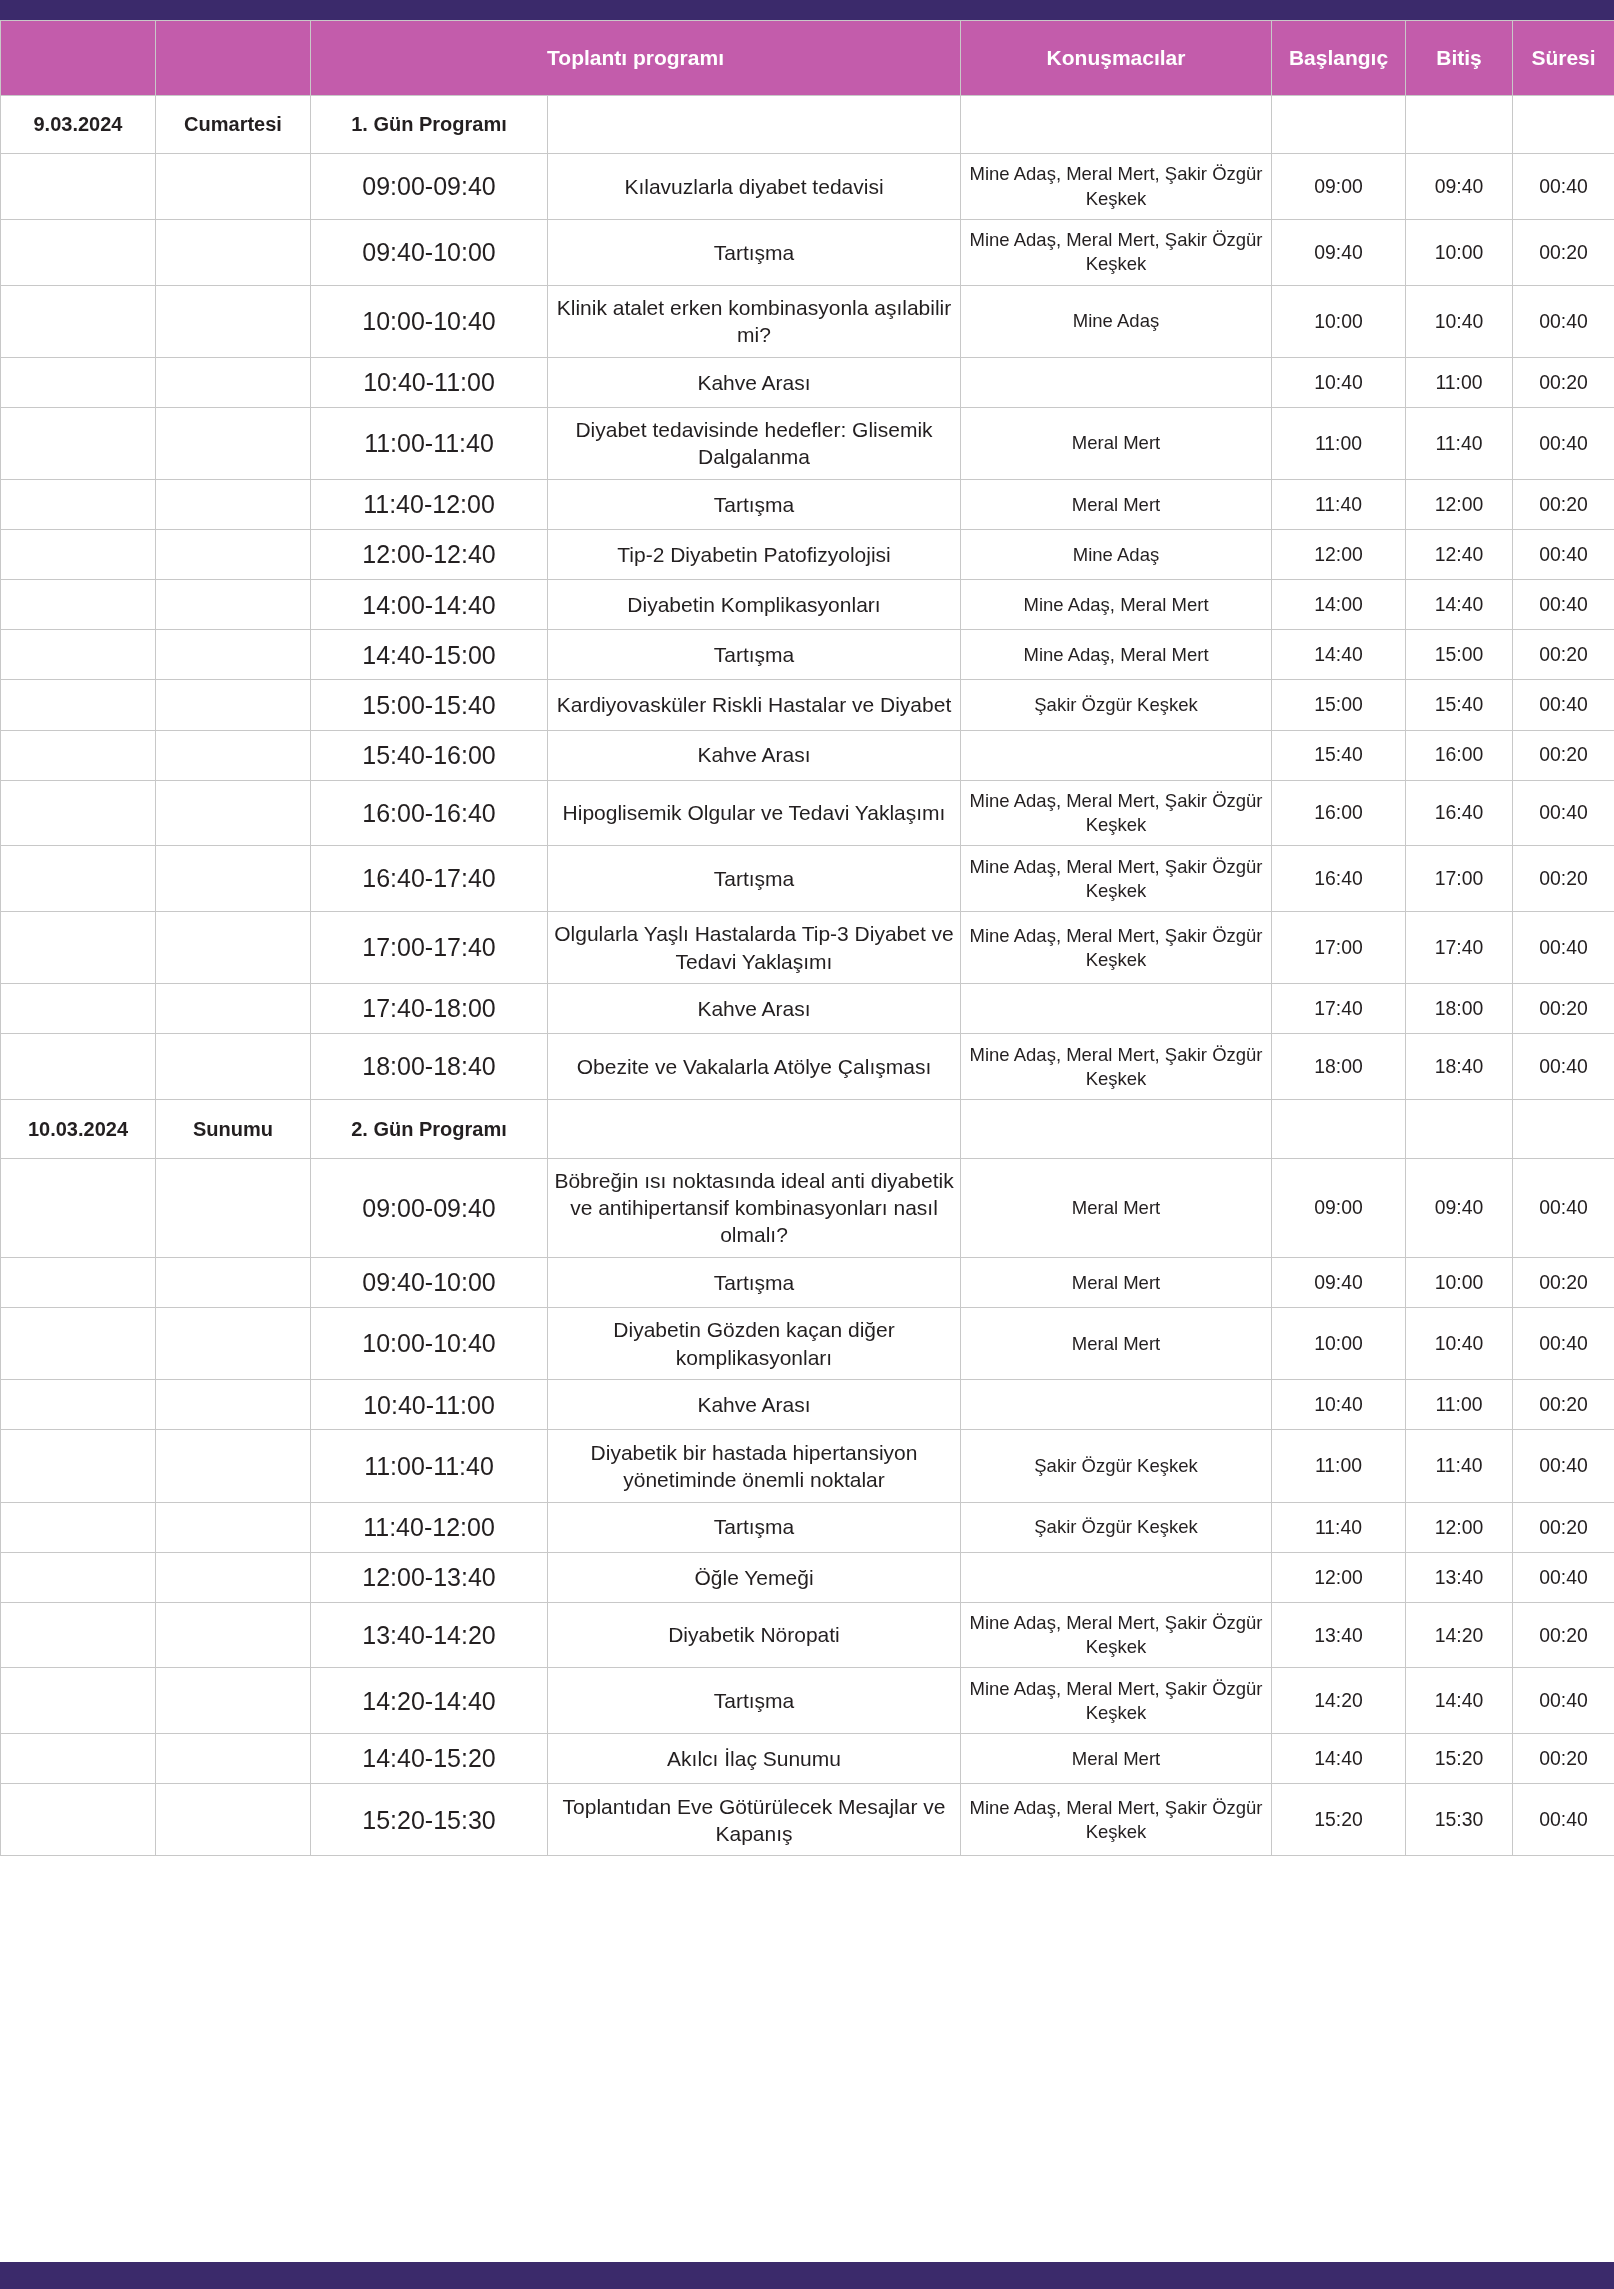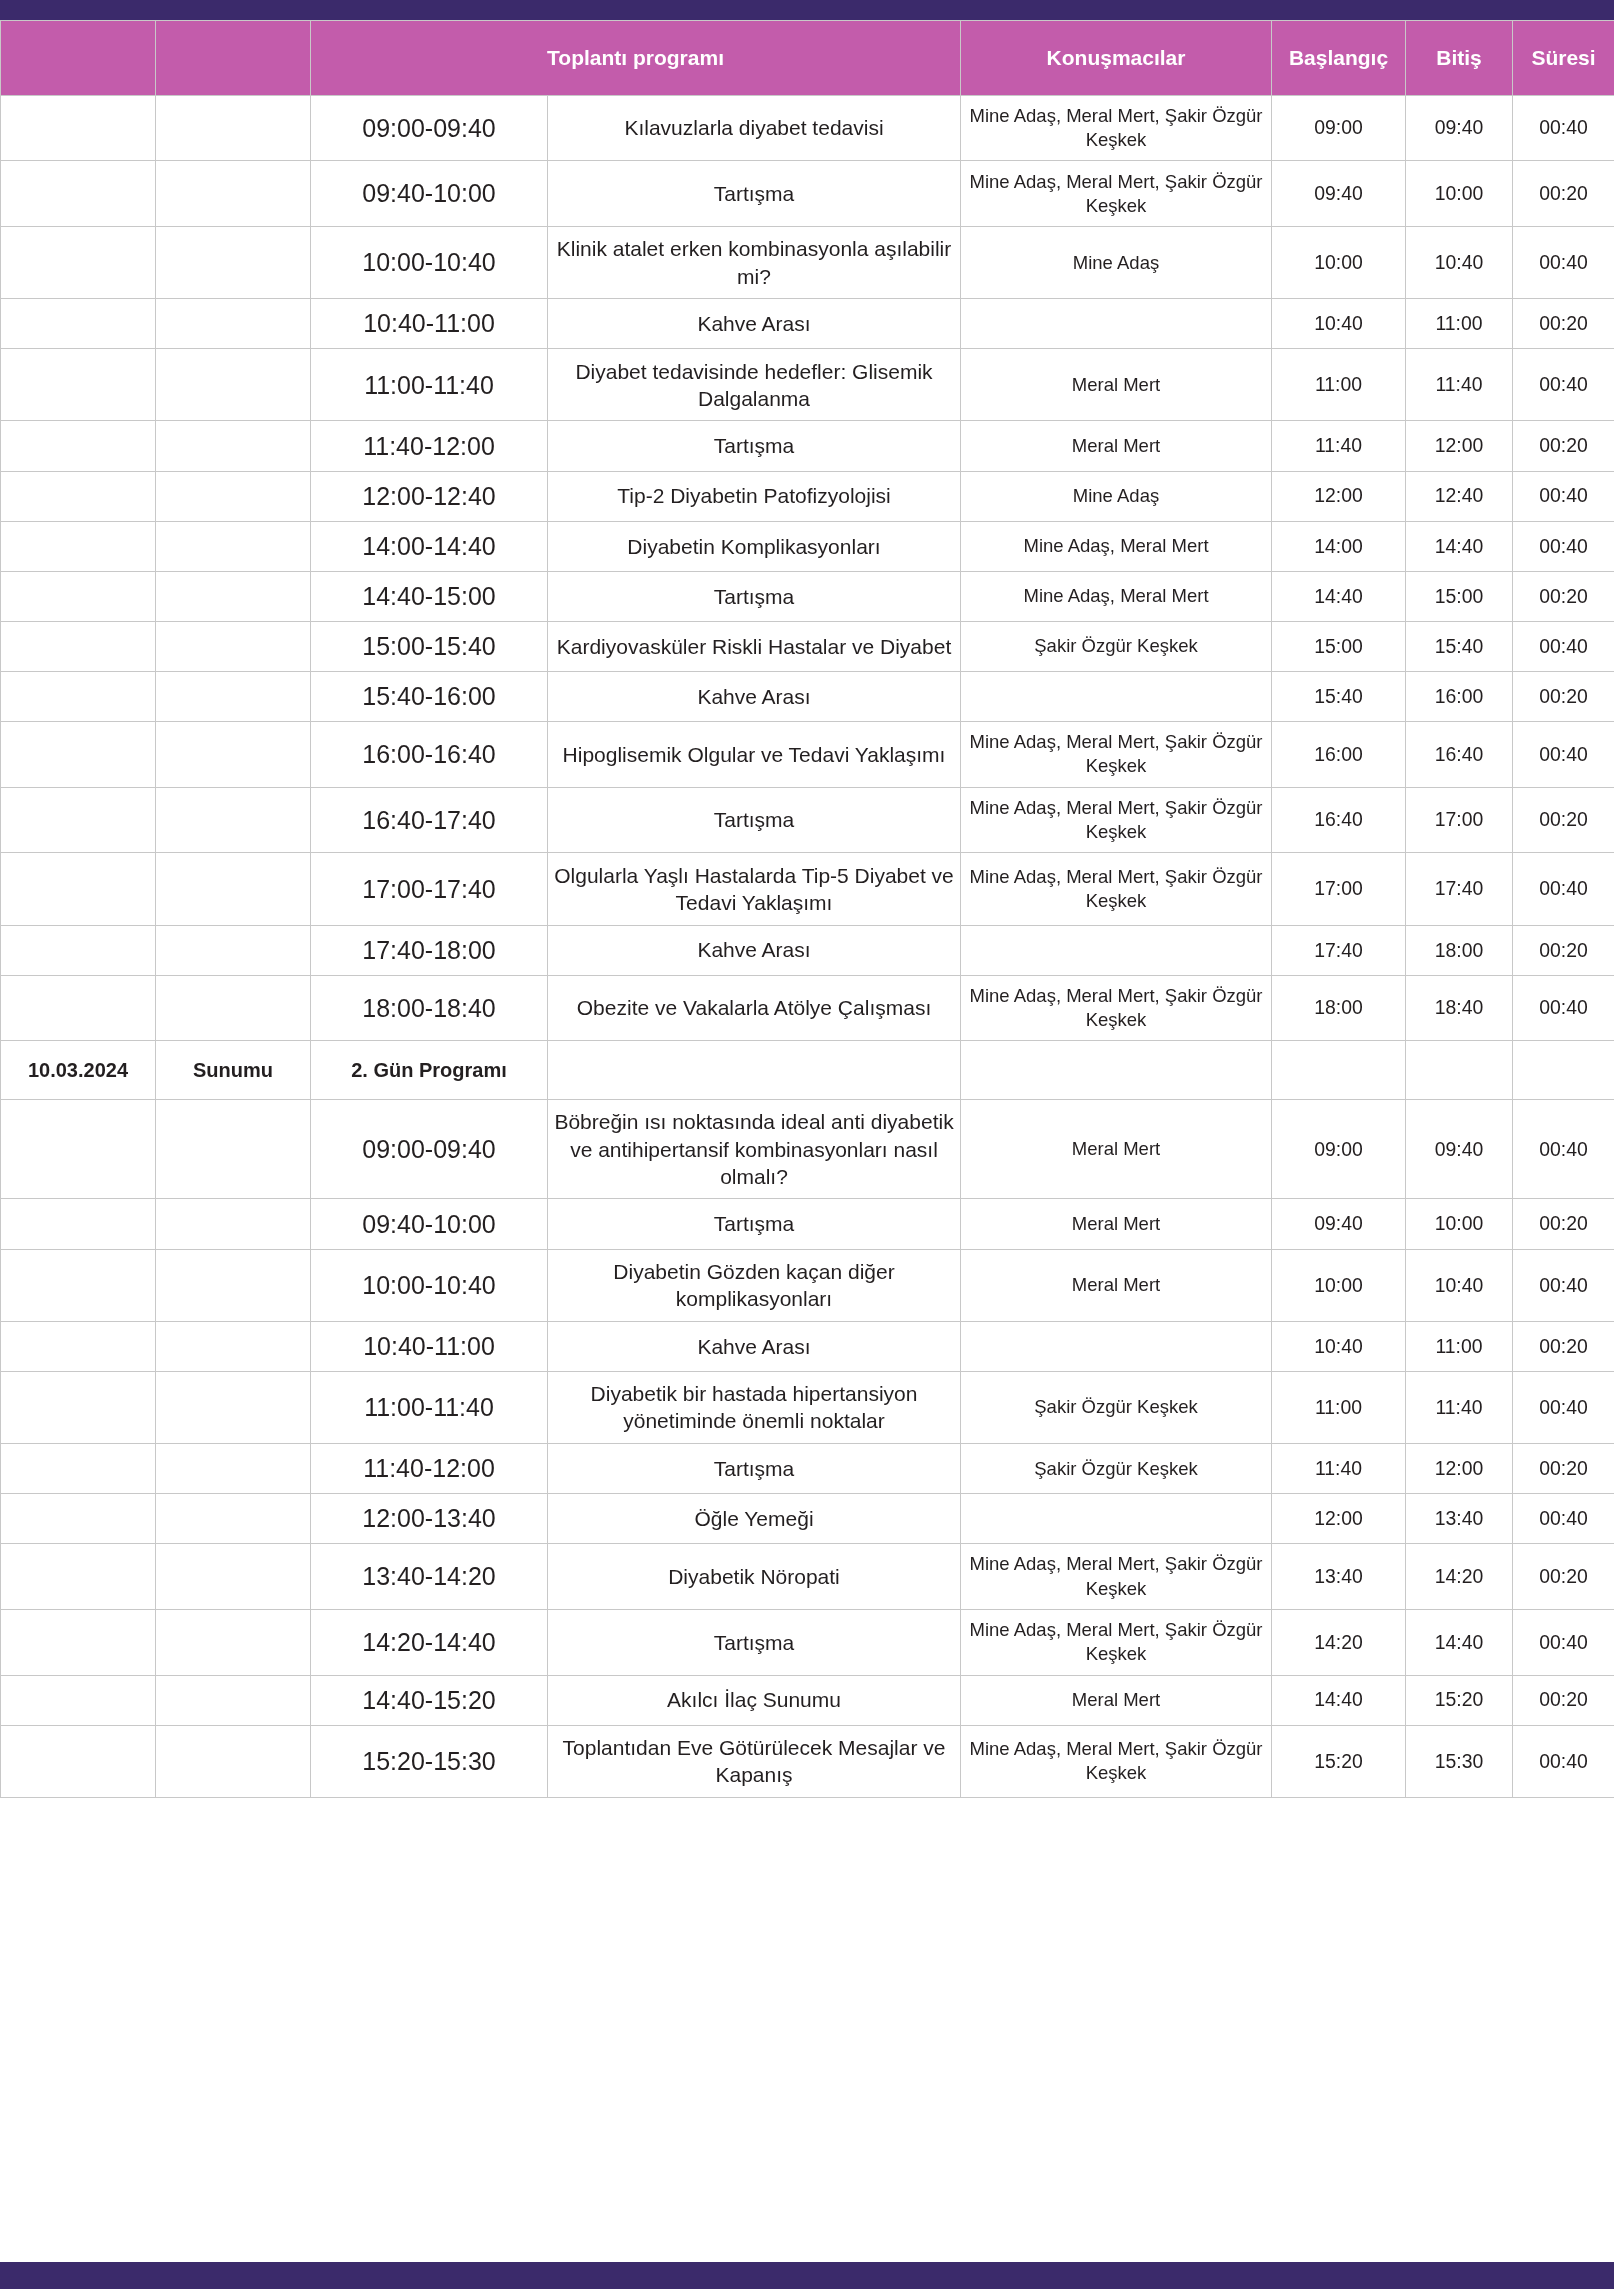--- a/index.html
+++ b/index.html
@@ -98,20 +98,30 @@
         <th class="blank-a"></th>
         <th class="blank-b"></th>
         <th colspan="2">Toplantı programı</th>
         <th>Konuşmacılar</th>
         <th>Başlangıç</th>
         <th>Bitiş</th>
         <th>Süresi</th>
       </tr>
     </thead>
     <tbody id="program-body">
+        <tr class="dayrow">
+          <td>9.03.2024</td>
+          <td>Cumartesi</td>
+          <td class="time">1. Gün Programı</td>
+          <td class="topic"></td>
+          <td class="speakers"></td>
+          <td></td>
+          <td></td>
+          <td></td>
+        </tr>
         <tr>
           <td></td>
           <td></td>
           <td class="time">09:00-09:40</td>
           <td class="topic">Kılavuzlarla diyabet tedavisi</td>
           <td class="speakers">Mine Adaş, Meral Mert, Şakir Özgür Keşkek</td>
           <td>09:00</td>
           <td>09:40</td>
           <td>00:40</td>
         </tr>
@@ -232,21 +242,21 @@
           <td class="topic">Tartışma</td>
           <td class="speakers">Mine Adaş, Meral Mert, Şakir Özgür Keşkek</td>
           <td>16:40</td>
           <td>17:00</td>
           <td>00:20</td>
         </tr>
         <tr>
           <td></td>
           <td></td>
           <td class="time">17:00-17:40</td>
-          <td class="topic">Olgularla Yaşlı Hastalarda Tip-5 Diyabet ve Tedavi Yaklaşımı</td>
+          <td class="topic">Olgularla Yaşlı Hastalarda Tip-3 Diyabet ve Tedavi Yaklaşımı</td>
           <td class="speakers">Mine Adaş, Meral Mert, Şakir Özgür Keşkek</td>
           <td>17:00</td>
           <td>17:40</td>
           <td>00:40</td>
         </tr>
         <tr>
           <td></td>
           <td></td>
           <td class="time">17:40-18:00</td>
           <td class="topic">Kahve Arası</td>

